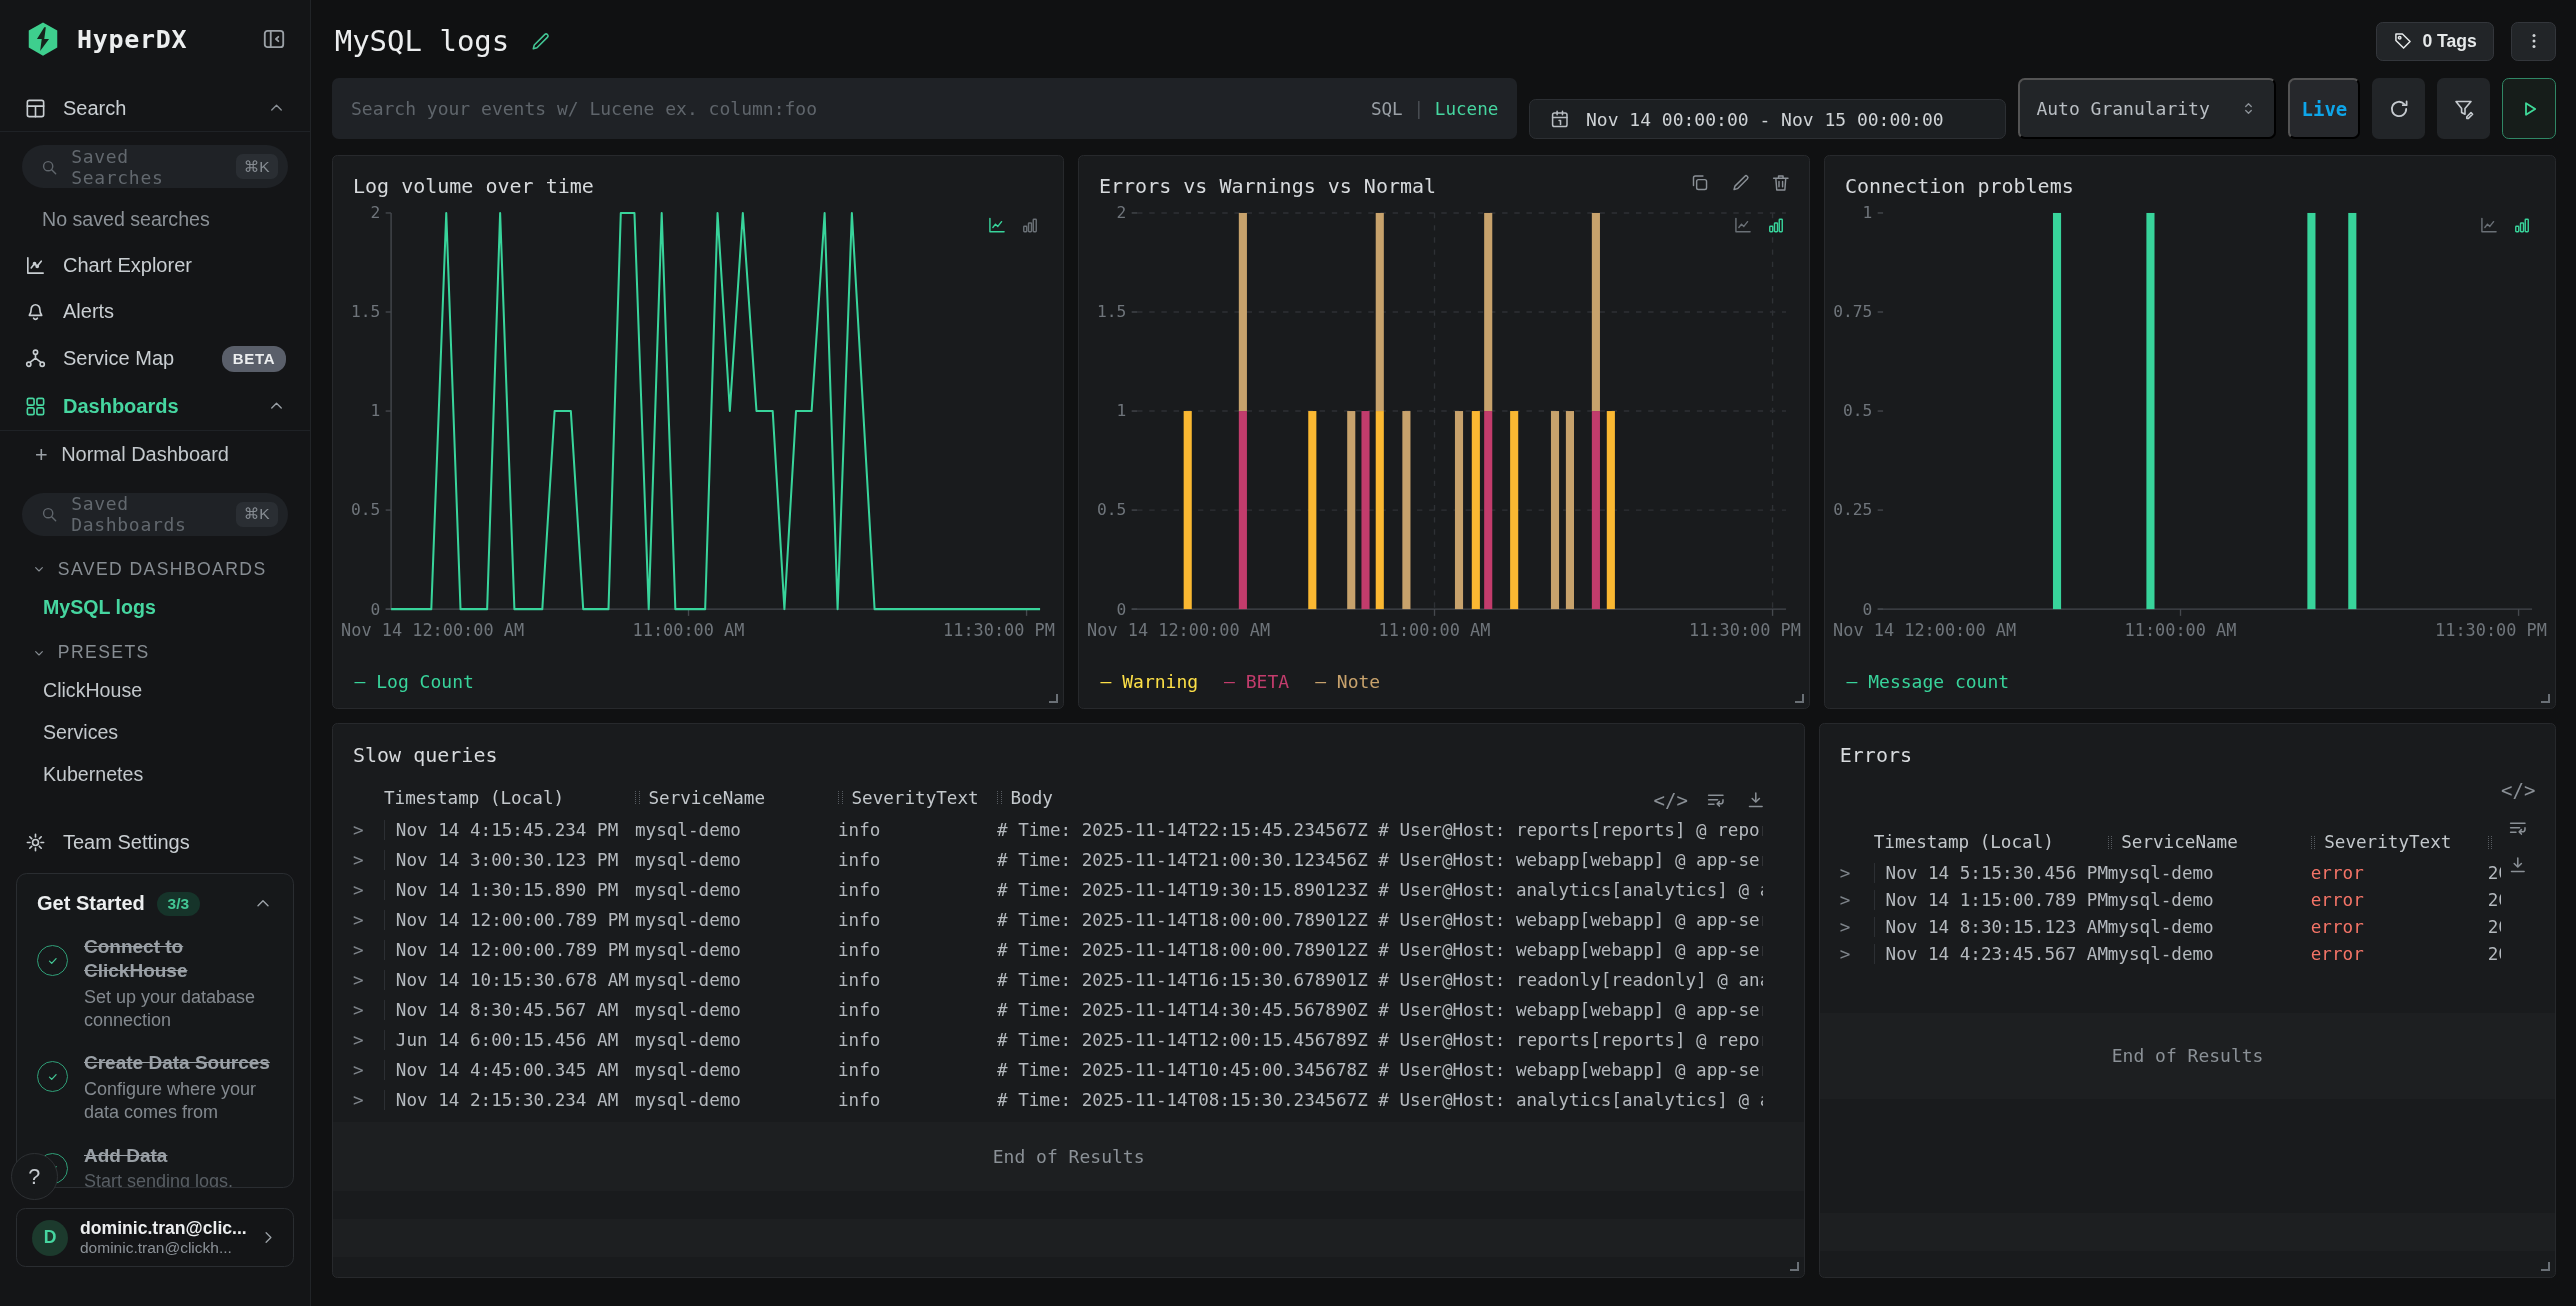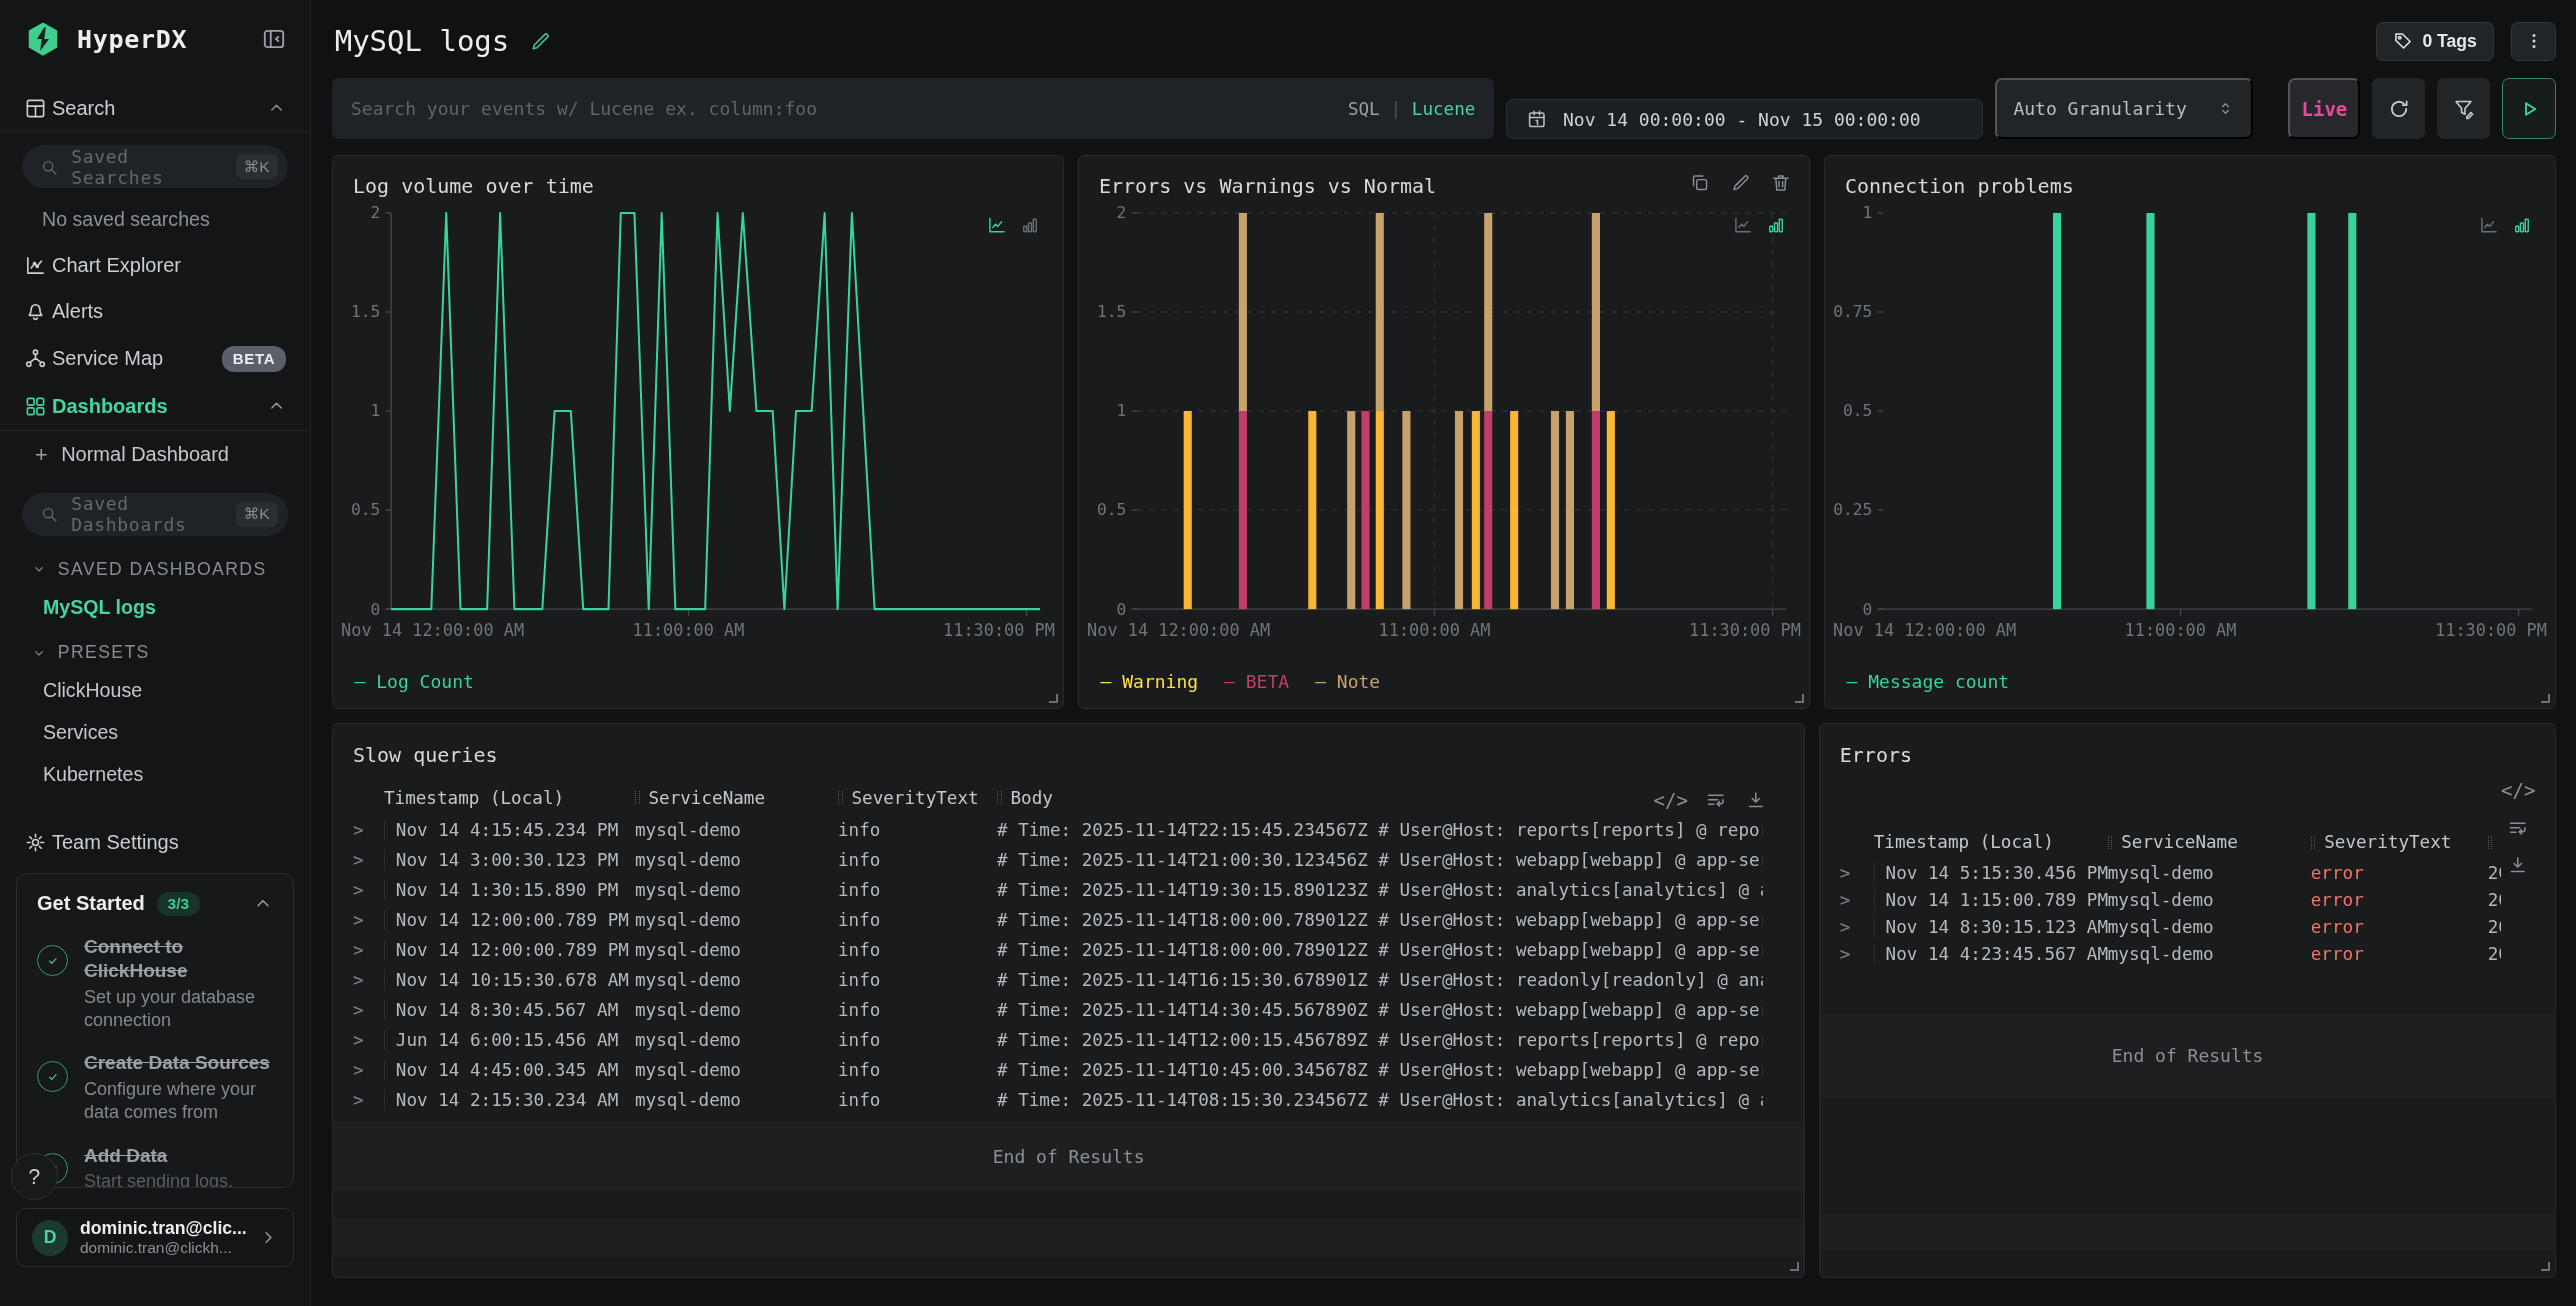--- a/index.html
+++ b/index.html
@@ -13,21 +13,21 @@
 
   #app { display:flex; width:100%; height:100%; }
 
   
   aside { width:311px; min-width:311px; background:#141517; border-right:0.7px solid #212427; position:relative; }
   .logo-row { display:flex; align-items:center; gap:15px; padding:20px 23px 27px 24px; }
   .logo-hex { width:38px; height:38px; flex:none; }
   .brand-name { font-family:"DejaVu Sans Mono",monospace; font-weight:700; font-size:25px; letter-spacing:0.7px; color:#eceeef; }
   .collapse-btn { margin-left:auto; color:#9aa0a6; cursor:pointer; background:none; border:none; }
 
-  .nav-item { display:flex; align-items:center; gap:5px; padding:11.5px 24px; font-size:20px; color:#c9ced2; cursor:pointer; }
+  .nav-item { display:flex; align-items:center; gap:16px; padding:11.5px 24px; font-size:20px; color:#c9ced2; cursor:pointer; }
   .nav-item .chev { margin-left:auto; color:#8b9197; }
   .nav-item.green { color:#46d6a0; font-weight:700; }
   .divider { height:0.7px; background:#1f2226; }
   .pill { margin:13.5px 21.6px 9.5px 21.6px; height:43px; background:#1f2226; border-radius:21.6px; display:flex; align-items:center; gap:12px; padding:0 10.8px 0 17.6px; color:#60666c; cursor:text; }
   .pill .ph { font-family:"DejaVu Sans Mono",monospace; font-size:18px; flex:1; color:#62686e; letter-spacing:0.7px; }
   .kbd { background:#2a2e33; color:#878d93; border-radius:6.8px; padding:3.4px 8px; font-size:15.5px; font-family:"Liberation Sans",sans-serif; }
   .muted-row { padding:10.8px 24px 10.8px 42px; color:#8b9197; font-size:19.6px; }
   .beta { margin-left:auto; background:#5a5f6a; color:#eceeef; font-weight:700; font-size:15px; padding:4.7px 10.8px; border-radius:12px; letter-spacing:0.7px; }
   .group-label { display:flex; align-items:center; gap:10.8px; padding:13.5px 24px 6.8px 31px; color:#878d93; font-size:17.6px; letter-spacing:1.4px; cursor:pointer; }
   .sub-item { padding:9.5px 24px 9.5px 43px; font-size:19.6px; color:#c3c8cc; cursor:pointer; }
@@ -64,21 +64,21 @@
   .dots-btn { width:45px; height:39px; background:#222528; border:0.7px solid #33363b; border-radius:6.8px; color:#cfd3d6; display:flex; align-items:center; justify-content:center; cursor:pointer; }
 
   .controls { display:flex; gap:12px; margin-top:12px; height:61px; }
   .search-box { flex:1; background:#1f2226; border-radius:6.8px; display:flex; align-items:center; padding:0 19px; cursor:text; min-width:0; }
   .search-ph { color:#5f656b; font-family:"DejaVu Sans Mono",monospace; font-size:18px; flex:1; white-space:nowrap; overflow:hidden; }
   .lang { display:flex; gap:10.8px; font-family:"DejaVu Sans Mono",monospace; font-size:17.6px; align-items:center; }
   .lang .sql { color:#9aa0a6; cursor:pointer; } .lang .sep { color:#4a4f54; } .lang .lucene { color:#46d6a0; cursor:pointer; }
   .date-btn { width:477px; background:#1c1f22; border:0.7px solid #2c2f33; border-radius:6.8px; display:flex; align-items:center; gap:15px; padding:0 19px; font-family:"DejaVu Sans Mono",monospace; font-size:18px; color:#cfd3d6; cursor:pointer;margin-top:21px; }
   .gran-btn { width:258px; background:#222528; border-radius:6.8px; display:flex; align-items:center; padding:8px 16px; font-family:"DejaVu Sans Mono",monospace; font-size:18px; color:#b9bec3; cursor:pointer; }
   .gran-btn .chev { margin-left:auto; color:#8b9197; }
-  .live-btn { width:72px; background:#26282c; border-radius:6.8px; font-family:"DejaVu Sans Mono",monospace; font-weight:700; font-size:19px; color:#ec4899; display:flex; align-items:center; justify-content:center; cursor:pointer;margin-left:23px; }
+  .live-btn { width:72px; background:#26282c; border-radius:6.8px; font-family:"DejaVu Sans Mono",monospace; font-weight:700; font-size:19px; color:#0ea5e9; display:flex; align-items:center; justify-content:center; cursor:pointer; }
   .icon-btn { width:53px; background:#222528; border-radius:6.8px; display:flex; align-items:center; justify-content:center; color:#c6cbd0; cursor:pointer; border:none; }
   .play-btn { width:54px; background:#161d1a; border:1.4px solid #2f8765; border-radius:6.8px; color:#3fd999; display:flex; align-items:center; justify-content:center; cursor:pointer; }
 
   .charts { display:flex; gap:13.5px; margin-top:16px; height:554px; }
   .panel { background:#191b1d; border:0.7px solid #27292c; border-radius:5.4px; position:relative; min-width:0; }
   .charts .panel { flex:1 1 0; }
   .p-title { position:absolute; top:17.6px; left:20px; font-family:"DejaVu Sans Mono",monospace; font-size:20px; color:#d7dadd; z-index:2; }
   .head-icons { position:absolute; top:16px; right:17.6px; display:flex; gap:19px; color:#8a9096; z-index:2; }
   .head-icons > * { cursor:pointer; }
   .chart-area { position:absolute; left:4px; right:5.4px; top:42px; bottom:66px; }

